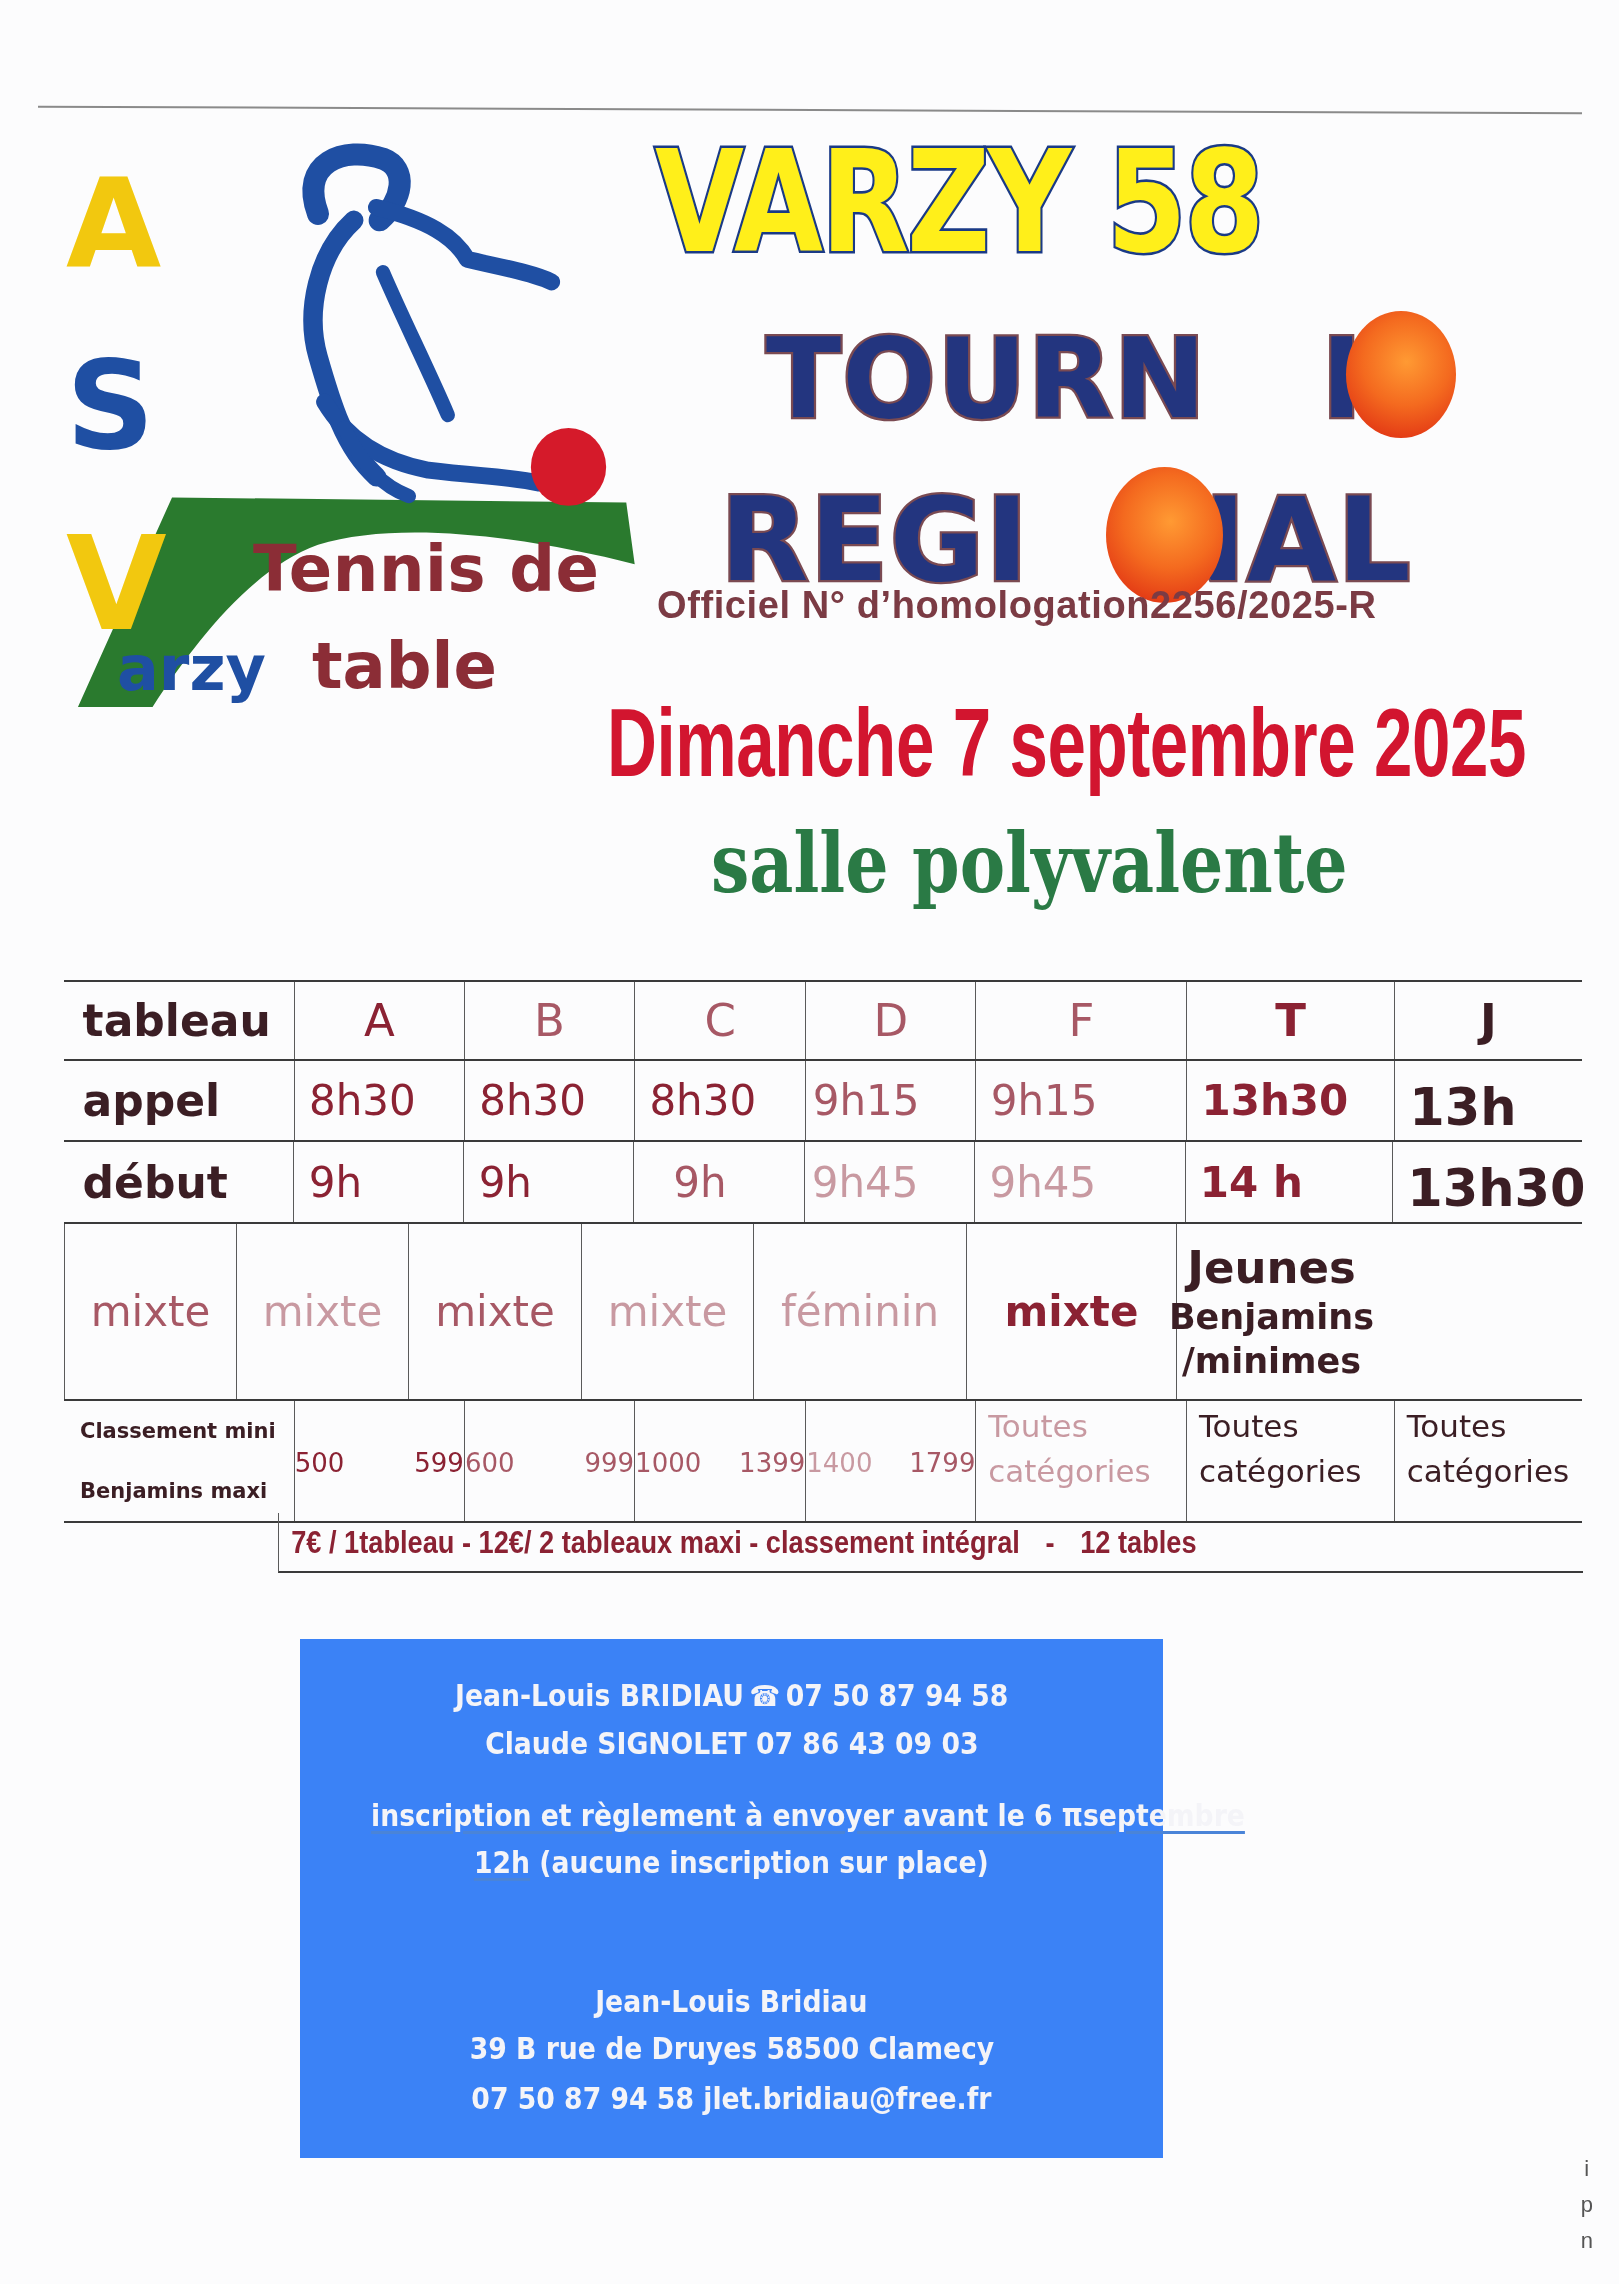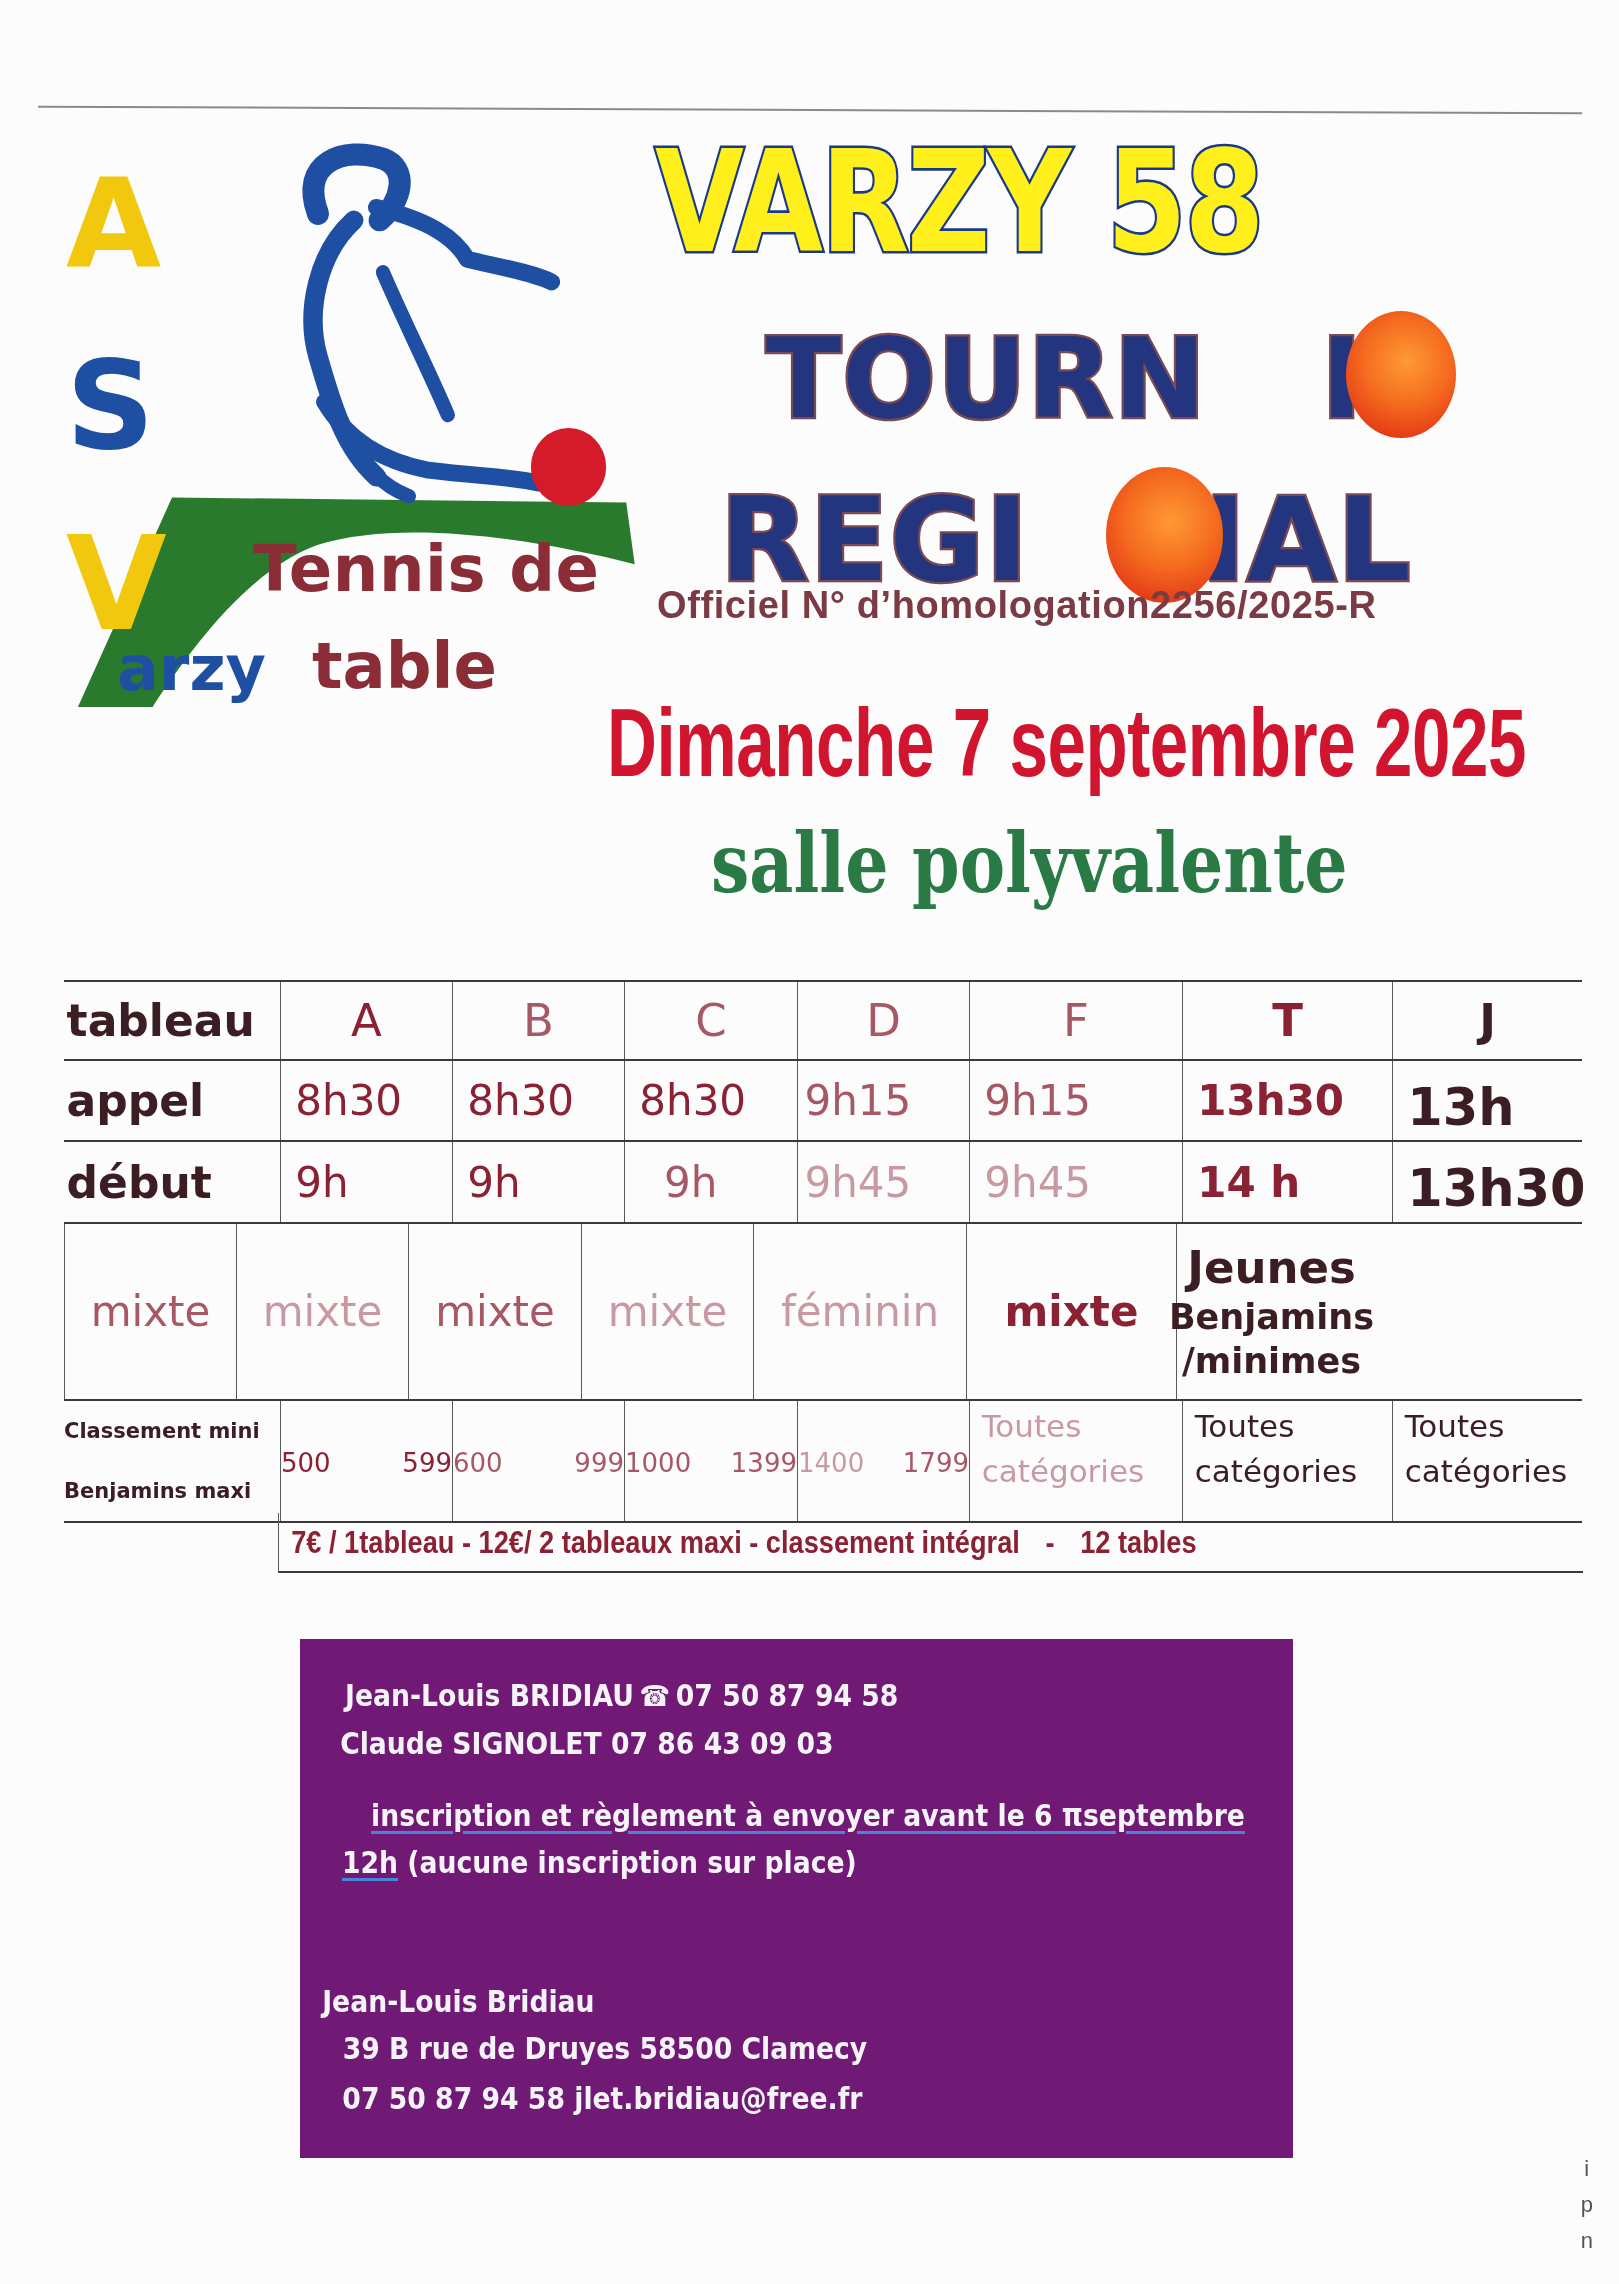--- a/index.html
+++ b/index.html
@@ -47,43 +47,43 @@
     left: 711px; top: 814px; font-family: "DejaVu Serif", serif; font-weight: bold; font-size: 83px; color: #2a7a45;
     transform: scaleX(0.82); transform-origin: left top; white-space: nowrap;
   }
 
   
   .grid { left: 64px; top: 980px; width: 1518px; }
   .row { position: relative; display: flex; border-top: 2.6px solid #3a3a3a; }
   .row.last { border-bottom: 2.6px solid #3a3a3a; }
   .cell { box-sizing: border-box; border-left: 1.3px solid #5a5a5a; display: flex; align-items: center; color: #8b2233; font-family: "DejaVu Sans", sans-serif; font-weight: bold; }
   .cell.first { border-left: none; color: #3b1e24; }
-  .c0 { width: 216px; } .c1 { width: 172px; } .c2 { width: 172px; } .c3 { width: 173px; }
+  .c0 { width: 216px; margin-left: 16px; } .c1 { width: 172px; } .c2 { width: 172px; } .c3 { width: 173px; }
   .c4 { width: 172px; } .c5 { width: 213px; } .c6 { width: 210px; } .c7 { width: 190px; }
   .r-head { height: 77px; } .r-appel { height: 79px; } .r-debut { height: 80px; }
   .r-type { height: 175px; } .r-class { height: 120px; }
   .head-txt { font-size: 45px; width: 100%; text-align: center; font-weight: normal; }
   .cell.first .row-label { font-size: 44px; padding-left: 2.6px; }
   .time-txt { font-size: 42px; padding-left: 14.3px; }
   .faded { opacity: 0.45; }
   .mid { opacity: 0.75; }
   .type-txt { font-size: 42px; width: 100%; text-align: center; font-weight: normal; }
   .jeunes { display: flex; flex-direction: column; align-items: center; width: 100%; line-height: 1.25; color: #3b1e24; justify-content: flex-end; }
   .jeunes .j1 { font-size: 45px; } .jeunes .j2, .jeunes .j3 { font-size: 35px; }
   .class-labels { display: flex; flex-direction: column; justify-content: space-around; height: 100%; font-size: 21px; }
   .class-vals { display: flex; flex-direction: row; justify-content: space-between; align-items: center; width: 100%; height: 100%; padding: 10.4px 0 6.5px; box-sizing: border-box; font-size: 26px; font-weight: normal; }
   .toutes { display: flex; flex-direction: column; padding-left: 11.7px; font-size: 31px; font-weight: normal; line-height: 1.45; padding-top: 2.6px; align-self: flex-start; }
   .fee-row { left: 278px; top: 1513px; width: 1304px; height: 58px; border-left: 1.3px solid #5a5a5a; border-bottom: 2.6px solid #3a3a3a; display: flex; align-items: center; }
   .fee-txt { padding-left: 14.3px; font-size: 32px; color: #8b2233; font-weight: bold; transform: scaleX(0.85); transform-origin: left center; white-space: nowrap; }
   .fee-txt .sep { display: inline-block; width: 71px; text-align: center; }
 
   
   .contact-box {
-    left: 300px; top: 1639px; width: 993px; height: 519px; background: #701a75;
-    color: #f4f4f8; text-align: left; font-family: "DejaVu Sans", sans-serif; font-weight: bold;
+    left: 300px; top: 1639px; width: 863px; height: 519px; background: #3b82f6;
+    color: #f4f4f8; text-align: center; font-family: "DejaVu Sans", sans-serif; font-weight: bold;
   }
   .cl { position: absolute; left: 0; width: 100%; font-size: 31px; white-space: nowrap; }
   .cl span.inner { display: inline-block; transform: scaleX(0.86); }
   .u { text-decoration: underline; text-decoration-color: #4a84d8; text-underline-offset: 5.2px; }
   .phone-icon { display: inline-block; font-size: 28.6px; margin: 0 6.5px; }
 
   .side-letters { left: 1577px; top: 2151px; font-size: 22px; color: #555; line-height: 36px; text-align: center; width: 19.5px; }
 </style>
 </head>
 <body>

